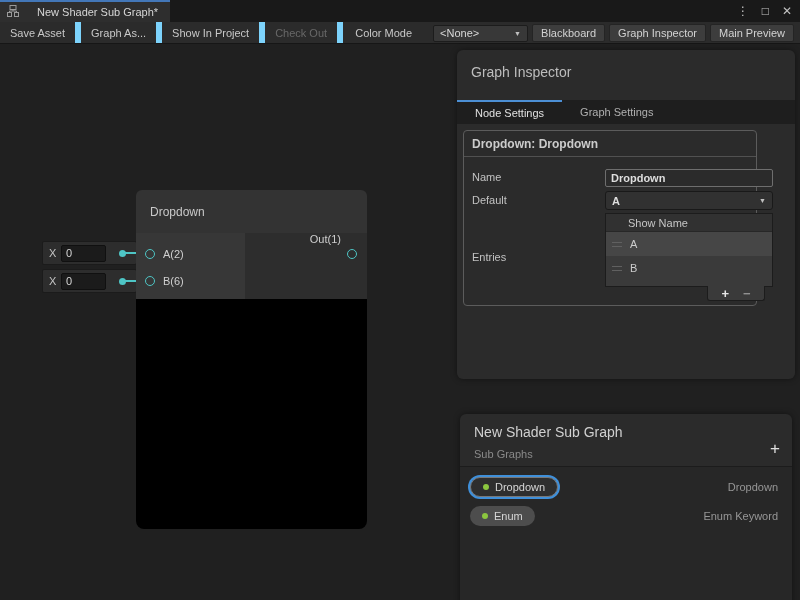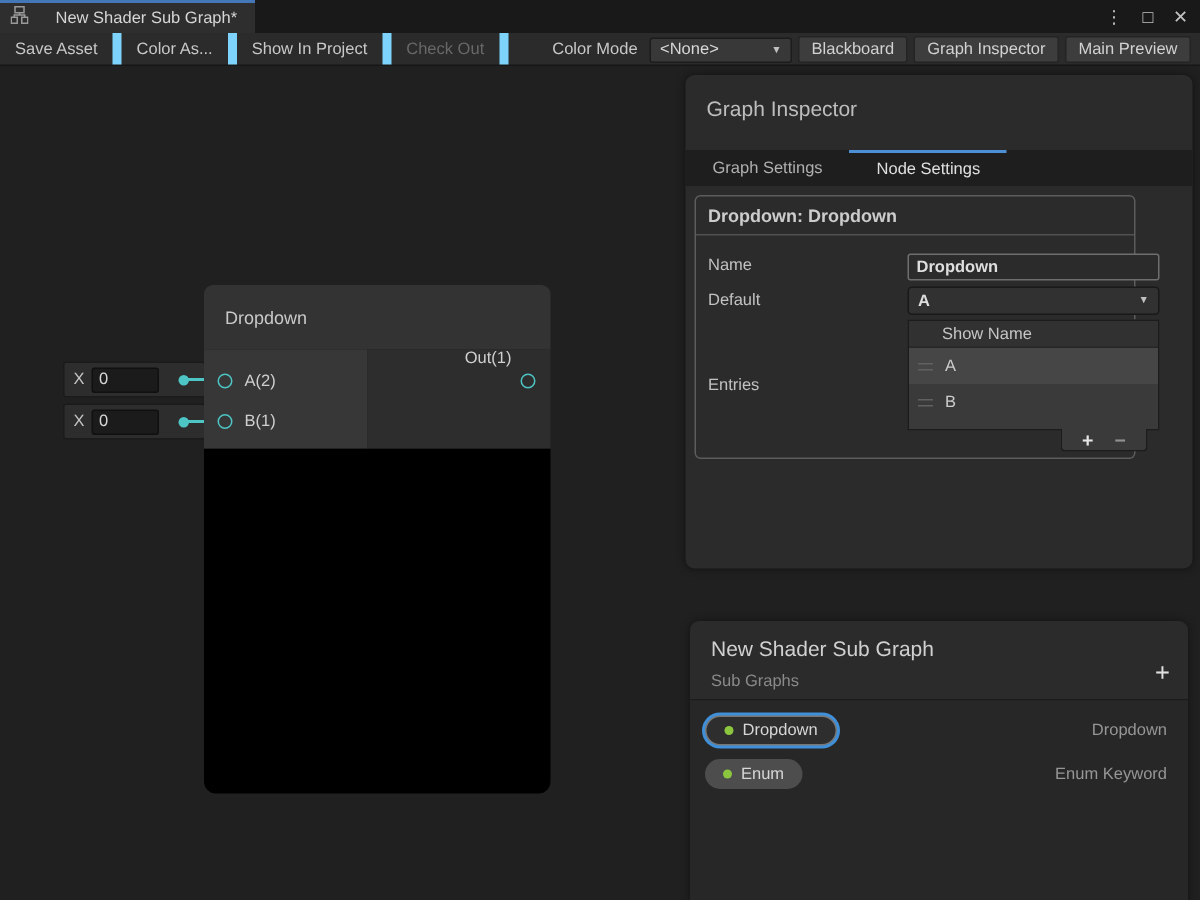--- a/index.html
+++ b/index.html
@@ -15,21 +15,21 @@
   .win-controls { position:absolute; right:8px; top:0; height:22px; display:flex; align-items:center; gap:13px; }
   .win-controls span { color:#c2c2c2; font-size:12px; line-height:1; cursor:default; }
 
   
   .toolbar { position:absolute; left:0; top:22px; width:800px; height:22px; background:#2b2b2b;
              border-bottom:1px solid #161616; display:flex; align-items:stretch; }
   .tb-btn { font-size:11px; color:#c8c8c8; padding:0 10px; display:flex; align-items:center;
             border-right:6px solid #7dd3fc; white-space:nowrap; }
   .tb-btn.disabled { color:#686868; }
   .tb-right { position:absolute; right:6px; top:0; height:22px; display:flex; align-items:center; gap:4px; }
-  .tb-label { font-size:11px; color:#c8c8c8; margin-right:4px; }
+  .tb-label { font-size:11px; color:#c8c8c8; margin-right:17px; }
   .tb-select { width:95px; height:17px; background:#383838; border:1px solid #1c1c1c; border-radius:2px;
                display:flex; align-items:center; justify-content:space-between; padding:0 6px; }
   .tb-select .sel-val { font-size:11px; color:#d8d8d8; }
   .tb-select .sel-arrow { font-size:7px; color:#c0c0c0; }
   .tb-toggle { height:18px; padding:0 8px; background:#3d3d3d; border:1px solid #242424; border-radius:2px;
                display:flex; align-items:center; font-size:11px; color:#d2d2d2; white-space:nowrap; }
 
   
   .canvas { position:absolute; left:0; top:44px; width:800px; height:556px; background:#202020; }
 
@@ -125,21 +125,21 @@
     </div>
     <div class="win-controls">
       <span>⋮</span>
       <span>□</span>
       <span>✕</span>
     </div>
   </div>
 
   <div class="toolbar">
     <div class="tb-btn">Save Asset</div>
-    <div class="tb-btn">Color As...</div>
+    <div class="tb-btn">Graph As...</div>
     <div class="tb-btn">Show In Project</div>
     <div class="tb-btn disabled">Check Out</div>
     <div class="tb-right">
       <span class="tb-label">Color Mode</span>
       <div class="tb-select">
         <span class="sel-val">&lt;None&gt;</span>
         <span class="sel-arrow">▼</span>
       </div>
       <div class="tb-toggle">Blackboard</div>
       <div class="tb-toggle">Graph Inspector</div>
@@ -166,33 +166,33 @@
     <div class="node">
       <div class="node-header">
         <span class="node-title">Dropdown</span>
       </div>
       <div class="node-body">
         <div class="in-col"></div>
         <div class="out-col"></div>
         <span class="port-circle" style="left:9px; top:16px;"></span>
         <span class="port-label" style="left:27px; top:15px;">A(2)</span>
         <span class="port-circle" style="left:9px; top:43px;"></span>
-        <span class="port-label" style="left:27px; top:42px;">B(1)</span>
+        <span class="port-label" style="left:27px; top:42px;">B(6)</span>
         <span class="port-label" style="right:26px; top:0;margin-left:40px;">Out(1)</span>
         <span class="port-circle" style="left:211px; top:16px;"></span>
       </div>
       <div class="node-preview"></div>
     </div>
   </div>
 
   <div class="panel" id="inspector">
     <div class="panel-title">Graph Inspector</div>
     <div class="insp-tabs">
+      <div class="insp-tab active">Node Settings</div>
       <div class="insp-tab">Graph Settings</div>
-      <div class="insp-tab active">Node Settings</div>
     </div>
 
     <div class="group-box">
       <div class="group-header">Dropdown: Dropdown</div>
 
       <span class="fld-label" style="top:40px;">Name</span>
       <div class="name-field">Dropdown</div>
 
       <span class="fld-label" style="top:63px;">Default</span>
       <div class="default-field">

